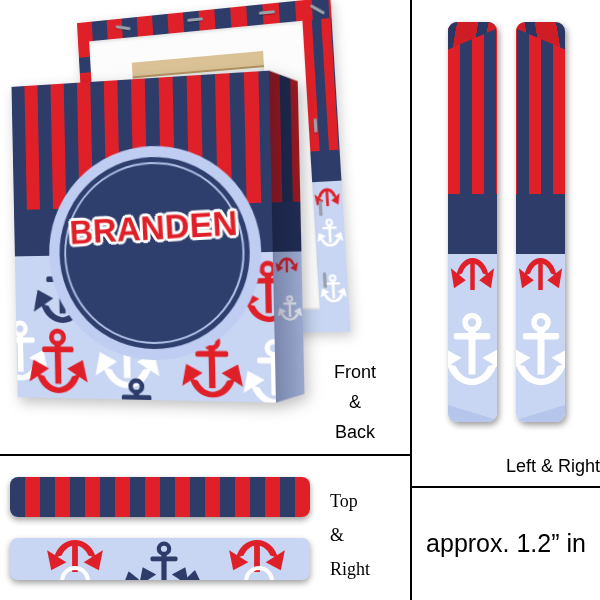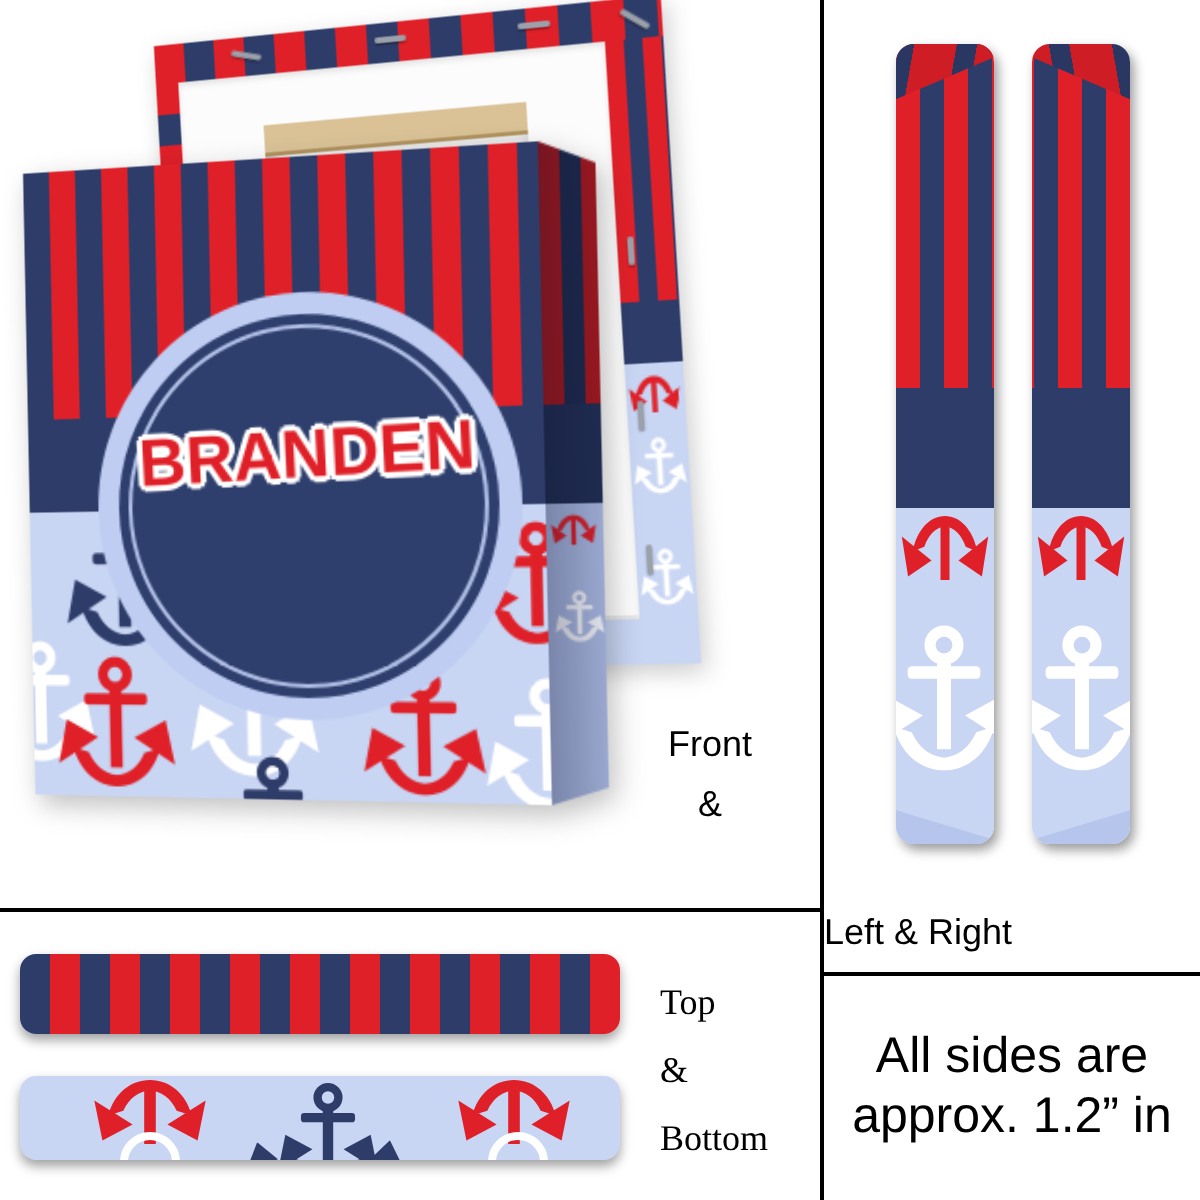--- a/index.html
+++ b/index.html
@@ -115,21 +115,21 @@
   .hbN  { left:128px; top:3px;  width:52px; height:61px; }
   .wring{ position:absolute; width:22px; height:22px; border:4px solid #fff; border-radius:50%; }
   .wr1 { left:50px; top:28px; } .wr2 { left:234px; top:28px; }
   .tri { position:absolute; width:16px; height:11px; background:var(--navy,#2e3c6a);
          clip-path:polygon(50% 0,0 100%,100% 100%); }
   .tri1{ left:112px; top:33px; transform:rotate(-15deg); } .tri2{ left:176px; top:32px; transform:rotate(10deg); }
 
   
   .label { position:absolute; color:var(--label-text,#000); font-size:18px; line-height:30px; }
   .label-fb { left:300px; top:357px; width:110px; text-align:center; }
-  .label-lr { left:412px; top:451px; width:188px; text-align:left; }
+  .label-lr { left:412px; top:451px; width:188px; text-align:right; }
   .label-tb { left:330px; top:484px; line-height:34px;font-family:Liberation Serif, serif; }
   .note { position:absolute; left:412px; top:488px; width:188px; height:110px;
           display:flex; flex-direction:column; justify-content:center;
           text-align:center; font-size:25px; line-height:30px; }
 </style>
 </head>
 <body>
 
 <div class="stage">
 
@@ -320,20 +320,21 @@
   <path d="M98 86 L91 51 L65 65 Z" fill="#ffffff"></path>
             </svg>
           </div>
       </div>
     </div>
   </div>
 
   <div class="label label-fb">
     <div>Front</div>
     <div>&amp;</div>
+    <div>Back</div>
   </div>
 
   <div class="sv sv1">
     <div class="sv-in">
       <div class="sv-str"></div>
       <div class="sv-navy"></div>
       <div class="sv-peri"></div>
       <div class="anchor-half a-red inv svA">
           <svg viewBox="0 0 100 70" preserveAspectRatio="none" xmlns="http://www.w3.org/2000/svg">
   <rect x="45" y="0" width="10" height="50" fill="#e02028"></rect>
@@ -416,21 +417,20 @@
       </div>
     <div class="wring wr1"></div>
     <div class="wring wr2"></div>
     <div class="tri tri1"></div>
     <div class="tri tri2"></div>
   </div>
 
   <div class="label label-tb">
     <div>Top</div>
     <div>&amp;</div>
-    <div>Bottom</div>
+    <div>Right</div>
   </div>
 
   <div class="note">
-    <div>All sides are</div>
     <div>approx. 1.2” in</div>
   </div>
 
 </div>
 
 </body></html>

